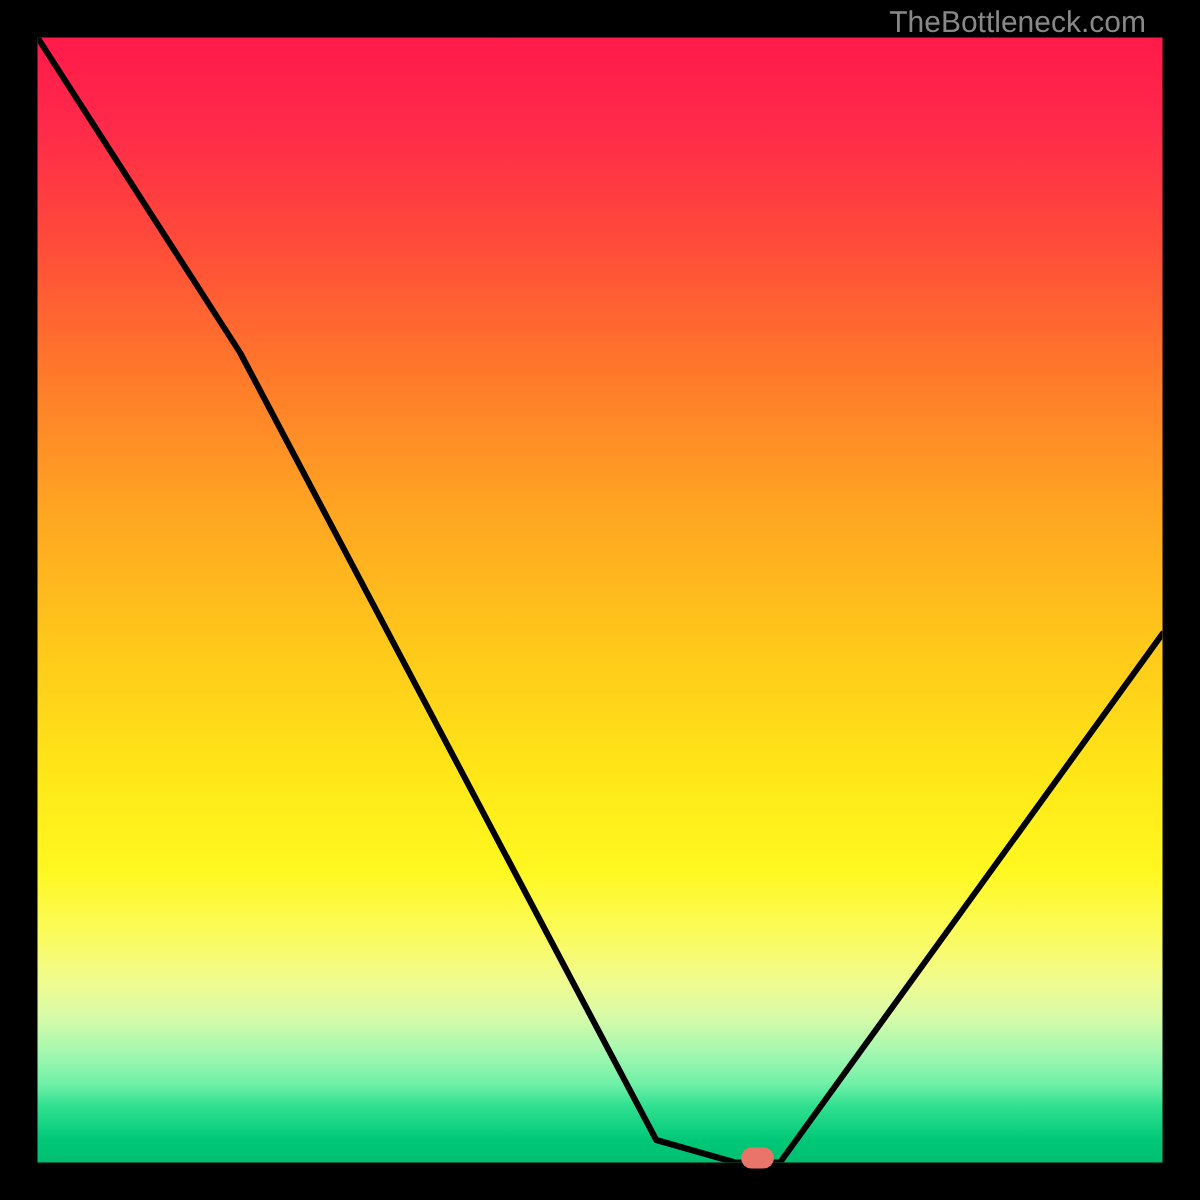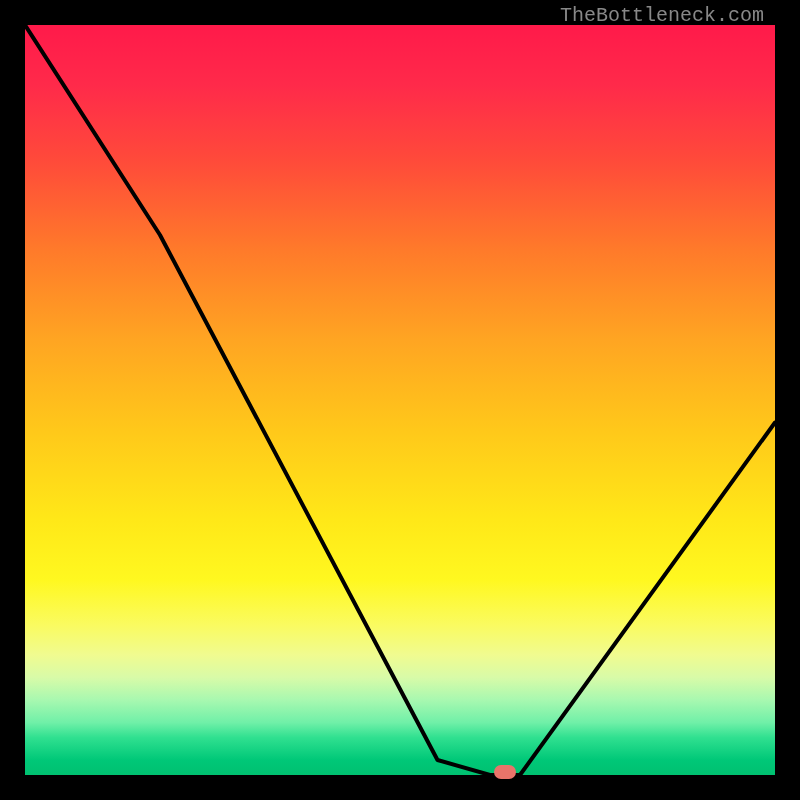--- a/index.html
+++ b/index.html
@@ -10,21 +10,20 @@
     background: #000;
     position: relative;
     font-family: Arial, sans-serif;
   }
   .chart-container {
     position: absolute;
     top: 0;
     left: 0;
     width: 792px;
     height: 800px;
-    font-family: Liberation Mono, monospace;
   }
   .plot-area {
     position: absolute;
     left: 25px;
     top: 25px;
     width: 750px;
     height: 750px;
     background: linear-gradient(to bottom,
       #ff1a4a 0%,
       #ff2a4a 8%,

